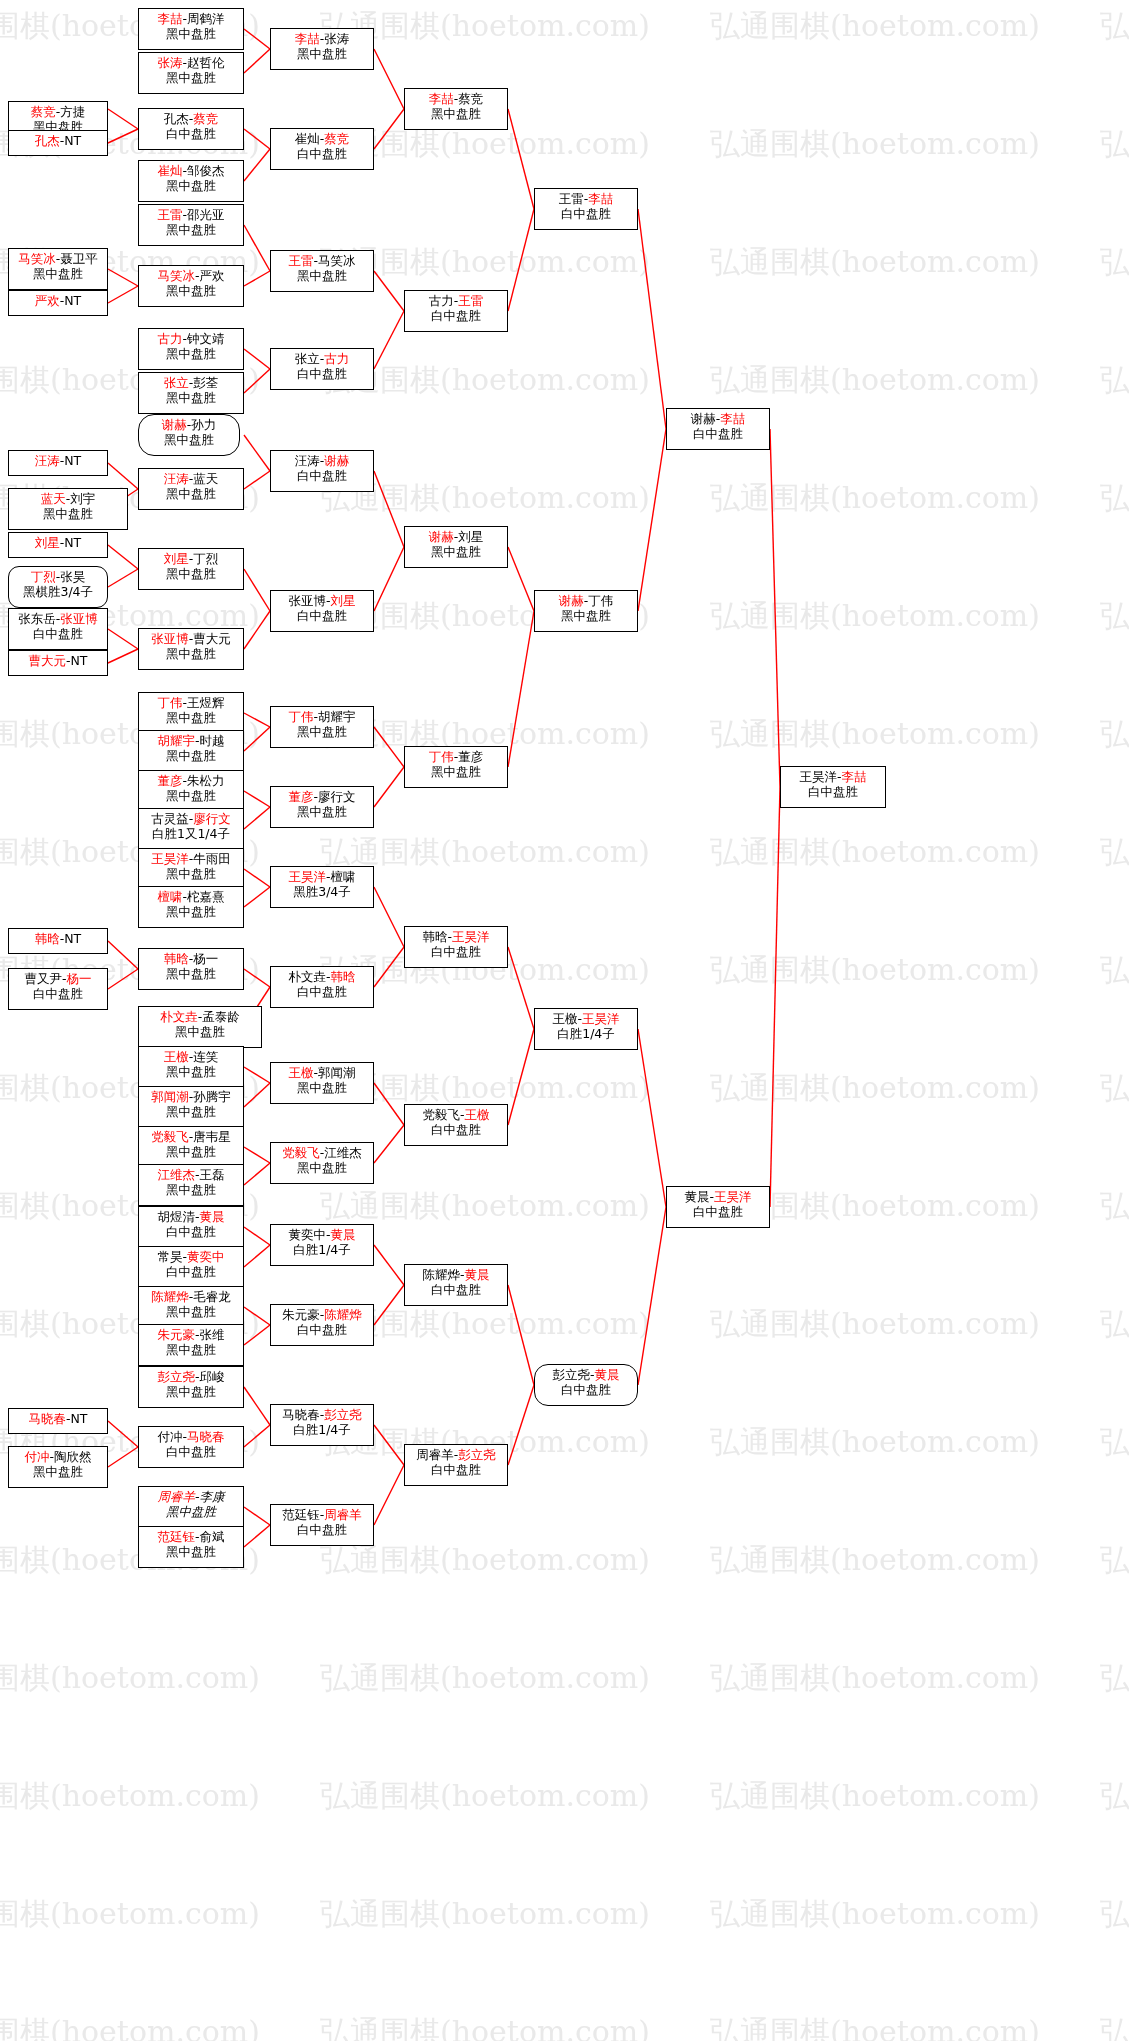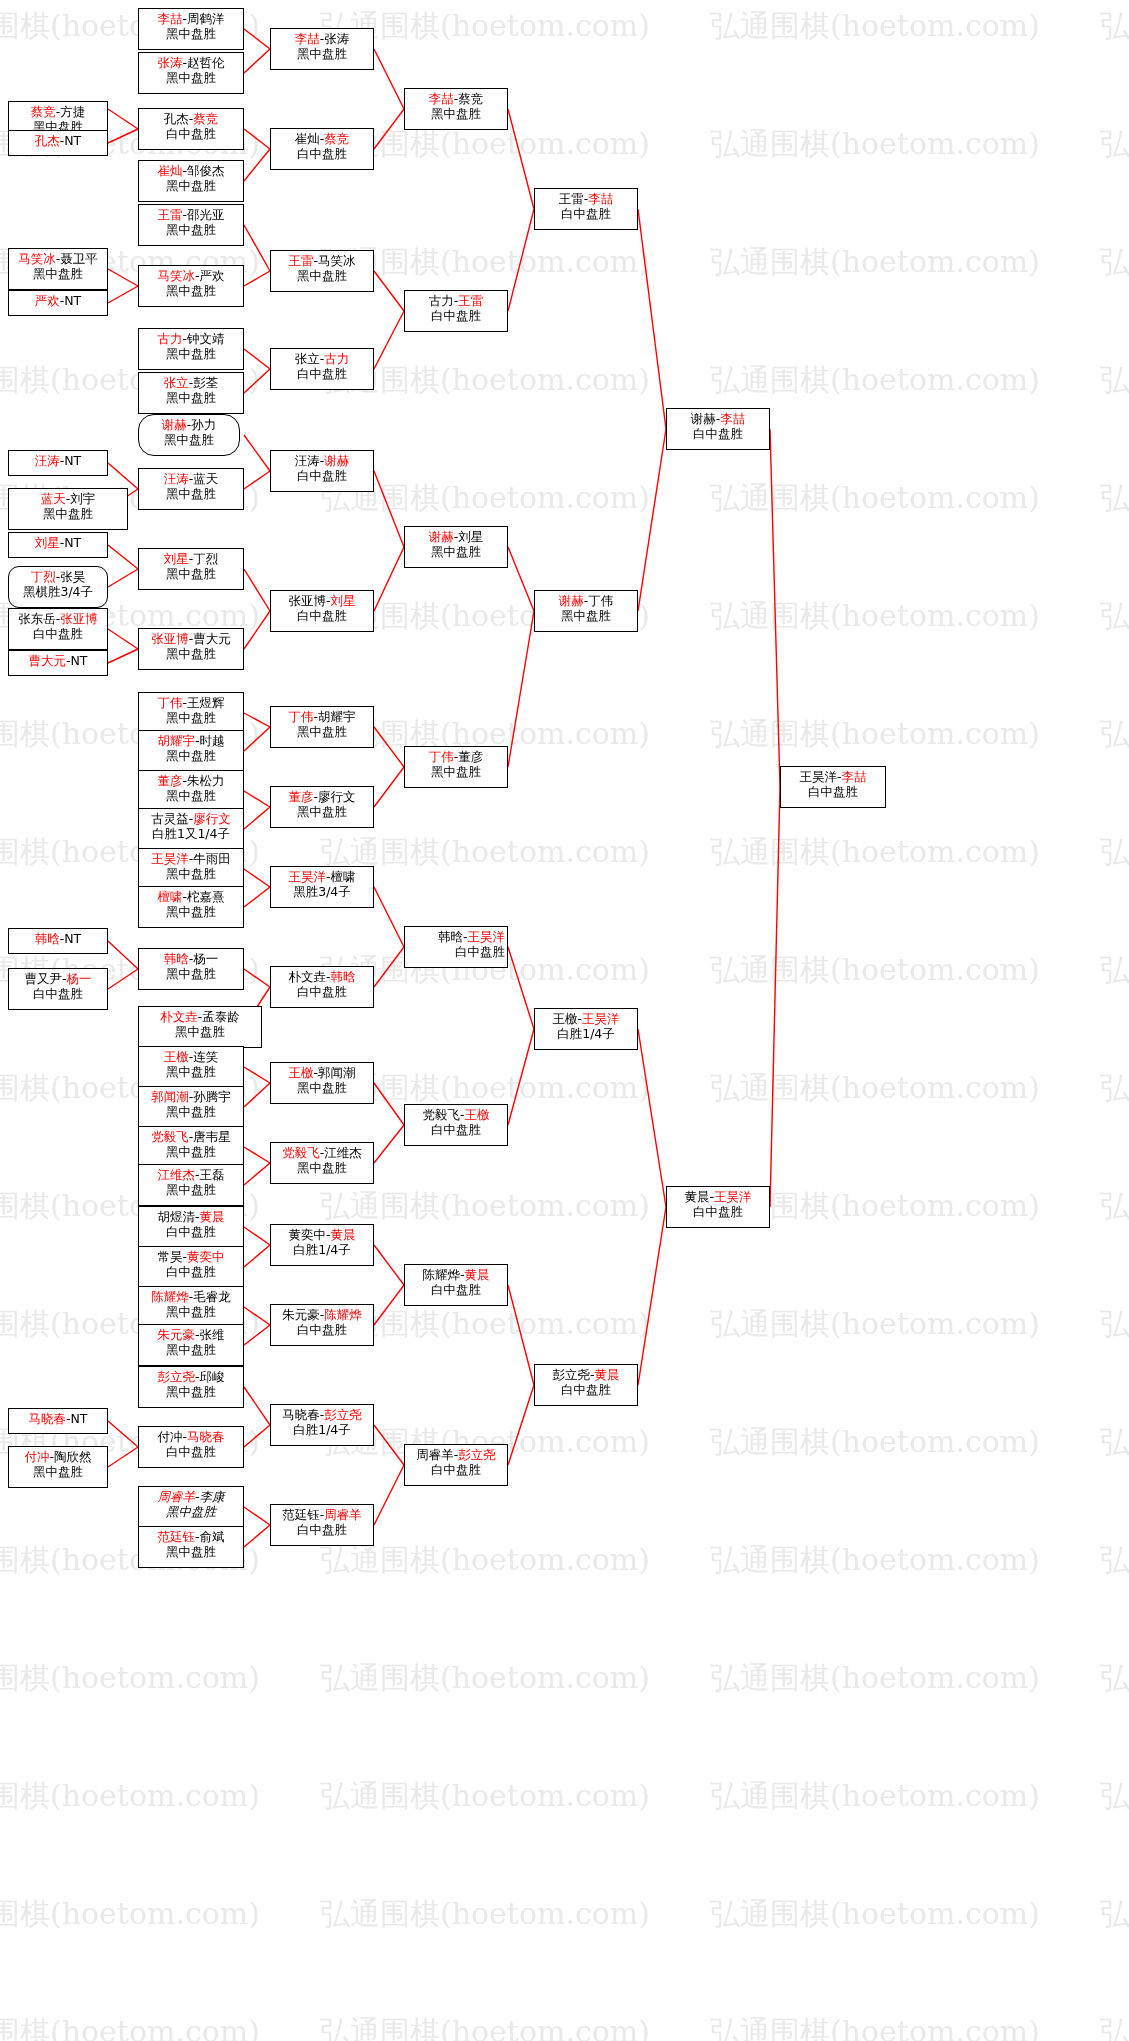--- a/index.html
+++ b/index.html
@@ -404,21 +404,21 @@
         <span class="l2">黑中盘胜</span>
       </div>
       <div class="node" style="left: 138px; top: 1006px; width: 124px; min-height: 42px;">
         <span class="l1"><span class="red">朴文垚</span><span class="blk">-</span><span class="blk">孟泰龄</span></span>
         <span class="l2">黑中盘胜</span>
       </div>
       <div class="node" style="left: 270px; top: 966px; width: 104px; min-height: 42px;">
         <span class="l1"><span class="blk">朴文垚</span><span class="blk">-</span><span class="red">韩晗</span></span>
         <span class="l2">白中盘胜</span>
       </div>
-      <div class="node" style="left: 404px; top: 926px; width: 104px; min-height: 42px; text-align: right;">
+      <div class="node" style="left: 404px; top: 926px; width: 104px; min-height: 42px;">
         <span class="l1"><span class="blk">韩晗</span><span class="blk">-</span><span class="red">王昊洋</span></span>
         <span class="l2">白中盘胜</span>
       </div>
       <div class="node" style="left: 138px; top: 1046px; width: 106px; min-height: 42px;">
         <span class="l1"><span class="red">王檄</span><span class="blk">-</span><span class="blk">连笑</span></span>
         <span class="l2">黑中盘胜</span>
       </div>
       <div class="node" style="left: 138px; top: 1086px; width: 106px; min-height: 42px;">
         <span class="l1"><span class="red">郭闻潮</span><span class="blk">-</span><span class="blk">孙腾宇</span></span>
         <span class="l2">黑中盘胜</span>
@@ -503,21 +503,21 @@
         <span class="l2">黑中盘胜</span>
       </div>
       <div class="node" style="left: 270px; top: 1504px; width: 104px; min-height: 42px;">
         <span class="l1"><span class="blk">范廷钰</span><span class="blk">-</span><span class="red">周睿羊</span></span>
         <span class="l2">白中盘胜</span>
       </div>
       <div class="node" style="left: 404px; top: 1444px; width: 104px; min-height: 42px;">
         <span class="l1"><span class="blk">周睿羊</span><span class="blk">-</span><span class="red">彭立尧</span></span>
         <span class="l2">白中盘胜</span>
       </div>
-      <div class="node" style="left: 534px; top: 1364px; width: 104px; min-height: 42px;">
+      <div class="node" style="left: 534px; top: 1364px; width: 104px; min-height: 42px; border-radius: 14px;">
         <span class="l1"><span class="blk">彭立尧</span><span class="blk">-</span><span class="red">黄晨</span></span>
         <span class="l2">白中盘胜</span>
       </div>
       <div class="node" style="left: 666px; top: 1186px; width: 104px; min-height: 42px;">
         <span class="l1"><span class="blk">黄晨</span><span class="blk">-</span><span class="red">王昊洋</span></span>
         <span class="l2">白中盘胜</span>
       </div>
       <div class="node" style="left: 780px; top: 766px; width: 106px; min-height: 42px;">
         <span class="l1"><span class="blk">王昊洋</span><span class="blk">-</span><span class="red">李喆</span></span>
         <span class="l2">白中盘胜</span>

